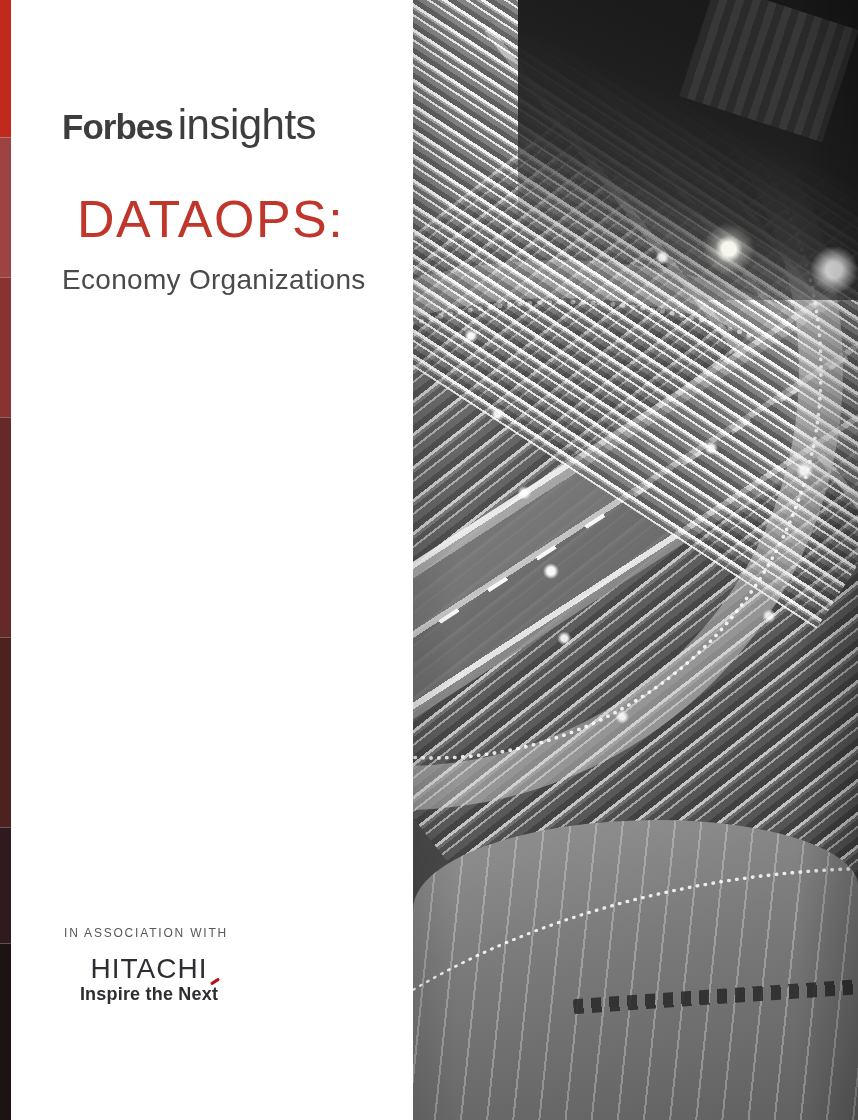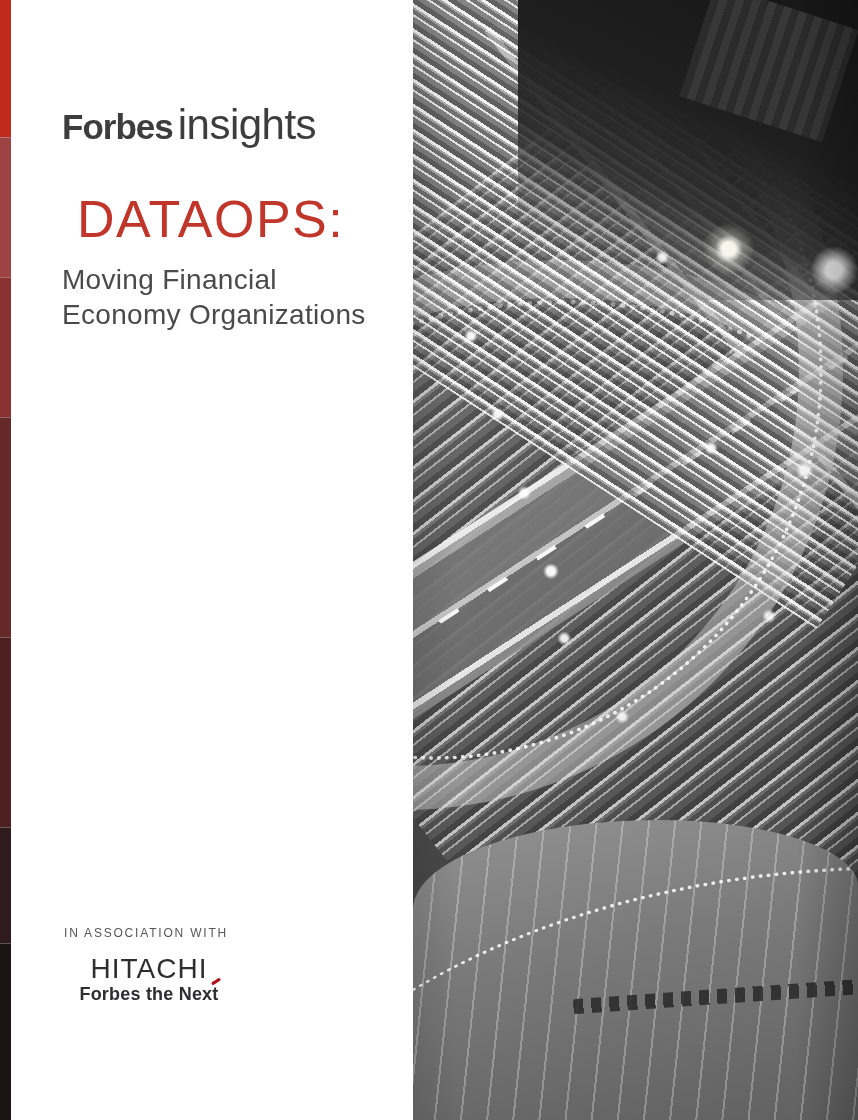--- a/index.html
+++ b/index.html
@@ -202,30 +202,29 @@
     <div class="seg s7"></div>
   </div>
 
   <div class="brand">
     <span class="brand-serif">Forbes</span><span class="brand-sans">insights</span>
   </div>
 
   <h1 class="title">DATAOPS:</h1>
 
   <div class="subtitle">
-    <div>Moving Financial</div>
     <div>Economy Organizations</div>
   </div>
 
   <div class="association">IN ASSOCIATION WITH</div>
 
   <div class="partner">
     <div class="hitachi-word">HITACHI</div>
     <div class="hitachi-tagline">
-      <span>Forbes the Next</span>
+      <span>Inspire the Next</span>
       <span class="accent-mark"></span>
     </div>
   </div>
 
   <div class="photo">
     <div class="ph-base"></div>
     <div class="ph-streaks-rising"></div>
     <div class="ph-overpass2"></div>
     <div class="ph-arc-2"></div>
     <div class="ph-arc-dot-2"></div>

